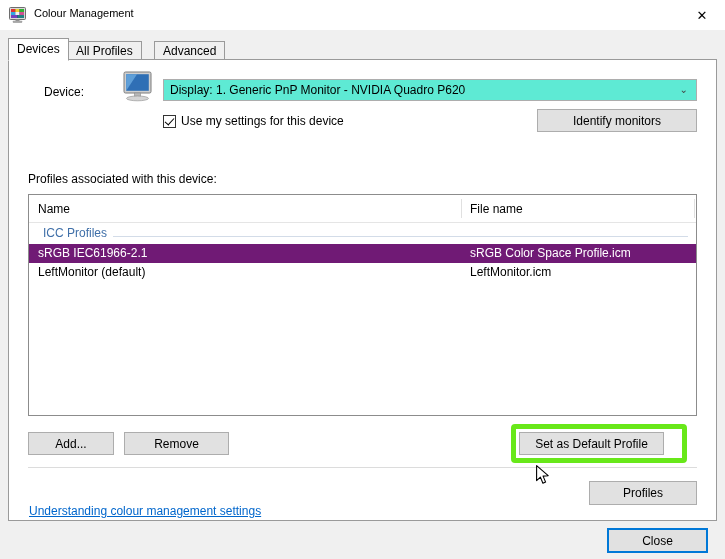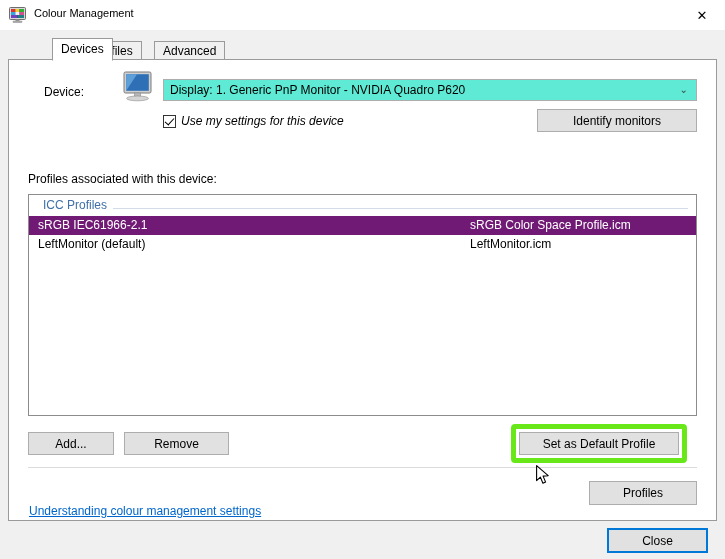--- a/index.html
+++ b/index.html
@@ -146,21 +146,21 @@
   }
   .cbox::after {
     content: "";
     position: absolute;
     left: 3px; top: 0px;
     width: 4px; height: 8px;
     border: solid #000;
     border-width: 0 1.6px 1.6px 0;
     transform: rotate(42deg);
   }
-  .cbrow span { font-size: 12px; font-style: italic; }
+  .cbrow span { font-size: 12px; }
 
   
   .btn {
     position: absolute;
     box-sizing: border-box;
     background: #e1e1e1;
     border: 1px solid #adadad;
     font-family: "Liberation Sans", sans-serif;
     font-size: 12px;
     color: #000;
@@ -168,21 +168,21 @@
     cursor: default;
     display: flex;
     align-items: center;
     justify-content: center;
     padding: 6px;
   }
 
   #identify-monitors { left: 537px; top: 109px; width: 160px; height: 23px; }
   #add-btn          { left: 28px;  top: 432px; width: 86px;  height: 23px; }
   #remove-btn       { left: 124px; top: 432px; width: 105px;  height: 23px; }
-  #setdefault-btn   { left: 519px; top: 432px; width: 160px; height: 23px; }
+  #setdefault-btn   { left: 519px; top: 432px; width: 145px; height: 23px; }
   #profiles-btn     { left: 589px; top: 481px; width: 108px; height: 24px; }
 
   
   .green-ring {
     position: absolute;
     left: 511px; top: 424px;
     width: 176px; height: 39px;
     box-sizing: border-box;
     border: 5px solid #68E819;
     border-radius: 4px;
@@ -333,21 +333,21 @@
     <rect x="2" y="8" width="6.5" height="3" fill="#7040c0"></rect>
     <rect x="8.5" y="8" width="6.5" height="3" fill="#208080"></rect>
     <rect x="6.5" y="12.5" width="4" height="2" fill="#9a9a9a"></rect>
     <rect x="4" y="14" width="9" height="1.5" rx="0.6" fill="#b6b6b6" stroke="#6d6d6d" stroke-width="0.4"></rect>
   </svg>
   <div class="title-text">Colour Management</div>
   <div class="close-x">✕</div>
 </div>
 
 <div class="tabstrip">
-  <div class="tab selected" style="left:0px;margin-left:44px;">Devices</div>
+  <div class="tab selected" style="left:0px;">Devices</div>
   <div class="tab" style="left:59px;">All Profiles</div>
   <div class="tab" style="left:146px;">Advanced</div>
 </div>
 
 <div class="tabpanel"></div>
 
 <div class="lbl-device">Device:</div>
 
 <svg class="monitor-icon" viewBox="0 0 36 32">
   <rect x="2" y="2" width="27" height="21" rx="1.5" fill="#cfcfcf" stroke="#7c7c7c"></rect>
@@ -365,20 +365,26 @@
 <div class="cbrow">
   <span class="cbox"></span>
   <span>Use my settings for this device</span>
 </div>
 
 <div class="btn" id="identify-monitors">Identify monitors</div>
 
 <div class="lbl-profiles">Profiles associated with this device:</div>
 
 <div class="listbox">
+  <div class="lv-header">
+    <div class="col col-name">Name</div>
+    <div class="divider div-1"></div>
+    <div class="col col-file">File name</div>
+    <div class="divider div-2"></div>
+  </div>
 
   <div class="group-row">
     <div class="group-line"></div>
     <div class="group-label">ICC Profiles</div>
   </div>
 
   <div class="lv-row selected">
     <div class="cell-name">sRGB IEC61966-2.1</div>
     <div class="cell-file">sRGB Color Space Profile.icm</div>
   </div>

